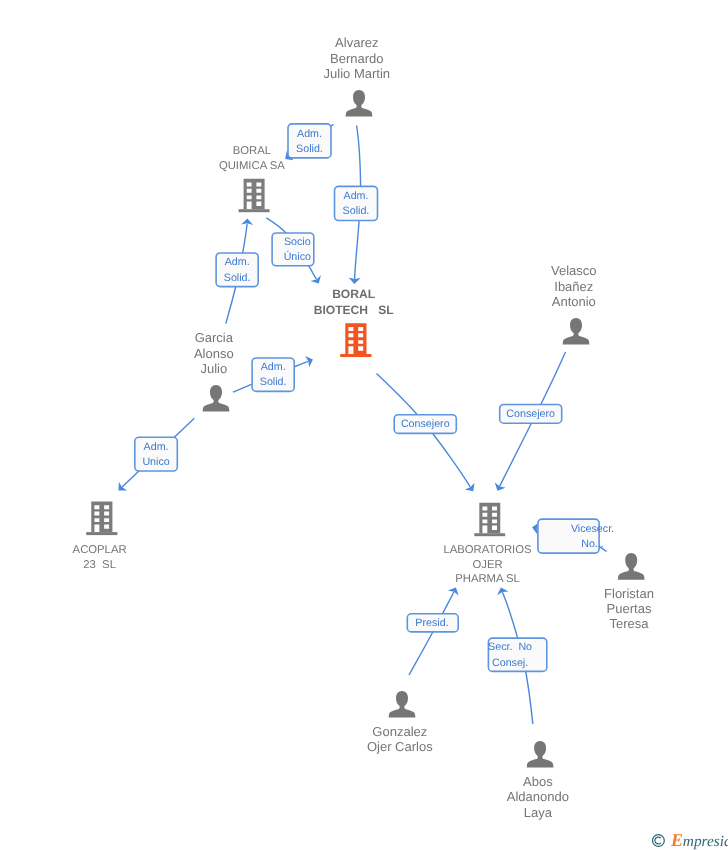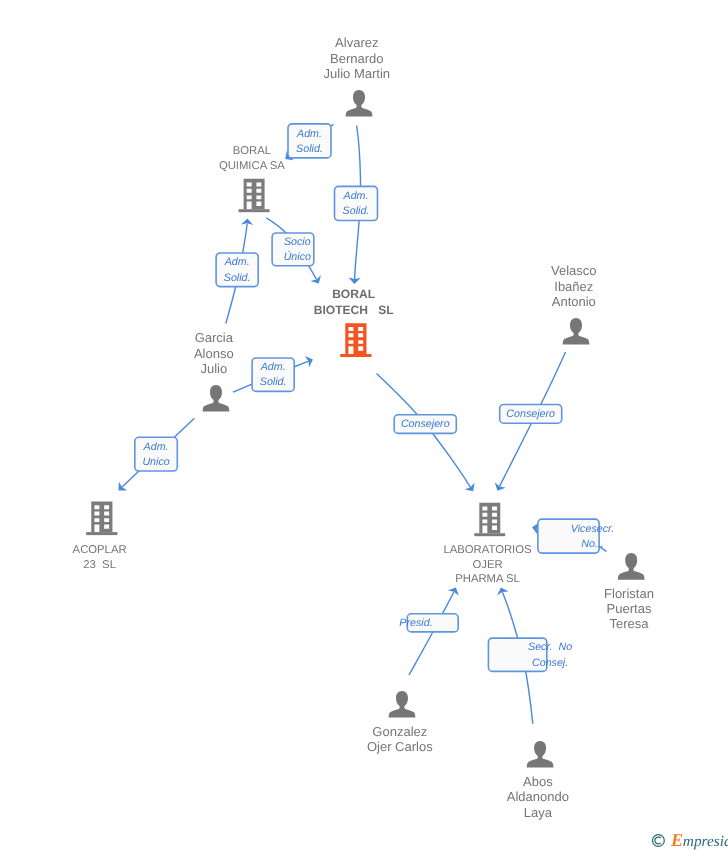--- a/index.html
+++ b/index.html
@@ -7,21 +7,21 @@
   body{width:728px;height:850px;position:relative;overflow:hidden;
        font-family:"Liberation Sans",sans-serif;-webkit-font-smoothing:antialiased;text-rendering:geometricPrecision;}
   #graph{position:absolute;left:0;top:0;width:728px;height:850px;transform:translateZ(0);}
   svg#edges{position:absolute;left:0;top:0;width:728px;height:850px;overflow:visible;}
   .node-label{position:absolute;text-align:center;color:#757575;font-size:13px;
               line-height:15.2px;white-space:pre;letter-spacing:0px;}
   .node-label.company{font-size:11.3px;line-height:14.75px;color:#757575;}
   .node-label.bold{font-weight:bold;font-size:12.1px;line-height:15.3px;color:#6e6e6e;}
   .edge-label{position:absolute;color:#3a79d2;font-size:10.7px;line-height:15.1px;
               text-align:center;box-sizing:border-box;white-space:pre;
-              display:flex;align-items:center;justify-content:center;padding-top:1.6px;font-style:italic;}
+              display:flex;align-items:center;justify-content:center;padding-top:1.6px;}
   #watermark{position:absolute;left:652px;top:832px;}
 </style>
 </head>
 <body>
 
 <div id="graph">
 
   <svg id="edges" viewBox="0 0 728 850" xmlns="http://www.w3.org/2000/svg">
     <defs>
       <g id="sym-person">
@@ -140,22 +140,22 @@
       <div class="edge-label" style="left: 215.3px; top: 252.2px; width: 43.7px; height: 35.2px;">Adm.
 Solid.</div>
       <div class="edge-label" style="left: 251.3px; top: 357.2px; width: 43.7px; height: 35px;">Adm.
 Solid.</div>
       <div class="edge-label" style="left: 134px; top: 436.5px; width: 44.1px; height: 35.3px;">Adm.
 Unico</div>
       <div class="edge-label" style="left: 393.4px; top: 413.9px; width: 63.7px; height: 20.3px;">Consejero</div>
       <div class="edge-label" style="left: 498.9px; top: 403.7px; width: 63.6px; height: 20.3px;">Consejero</div>
       <div class="edge-label" style="left: 537.1px; top: 518.3px; width: 62.8px; height: 35.6px; margin-left: 24px;">Vicesecr.
 No...</div>
-      <div class="edge-label" style="left: 399px; top: 613px; width: 34px; height: 19.7px;">Presid.</div>
-      <div class="edge-label" style="left: 487.6px; top: 637.3px; width: 45px; height: 34.9px; margin-left: 40px;">Secr.  No
+      <div class="edge-label" style="left: 415px; top: 613px; width: 34px; height: 19.7px;">Presid.</div>
+      <div class="edge-label" style="left: 487.6px; top: 637.3px; width: 45px; height: 34.9px;">Secr.  No
 Consej.</div>
     </div>
 
   <div id="watermark">
     <svg width="76" height="18" viewBox="0 0 76 18" style="display:block;overflow:visible;">
       <g fill="none" stroke="#2c6a78" stroke-width="1.25">
         <circle cx="6.4" cy="8.5" r="5.9"></circle>
         <path d="M8.85 6.15 A3.45 3.45 0 1 0 8.85 10.85" stroke-width="1.2"></path>
       </g>
       <text x="19.0" y="13.6" fill="#F28022" font-family="'Liberation Serif',serif" font-style="italic" font-size="18" font-weight="bold">E</text>

